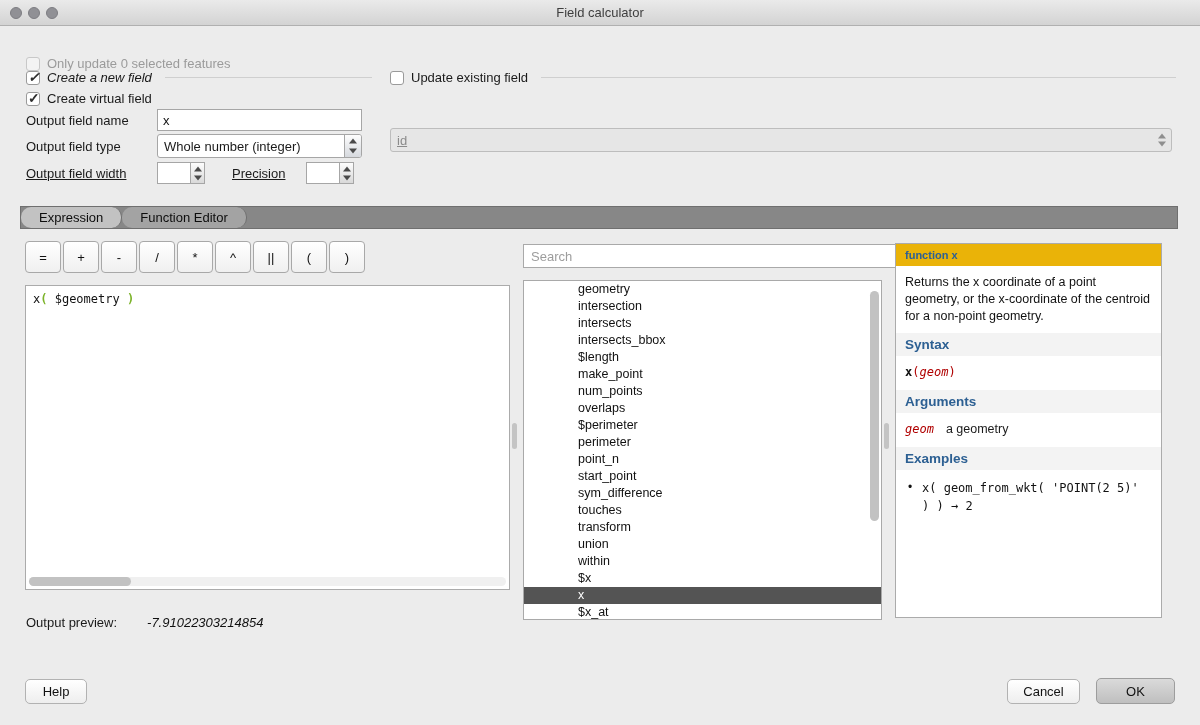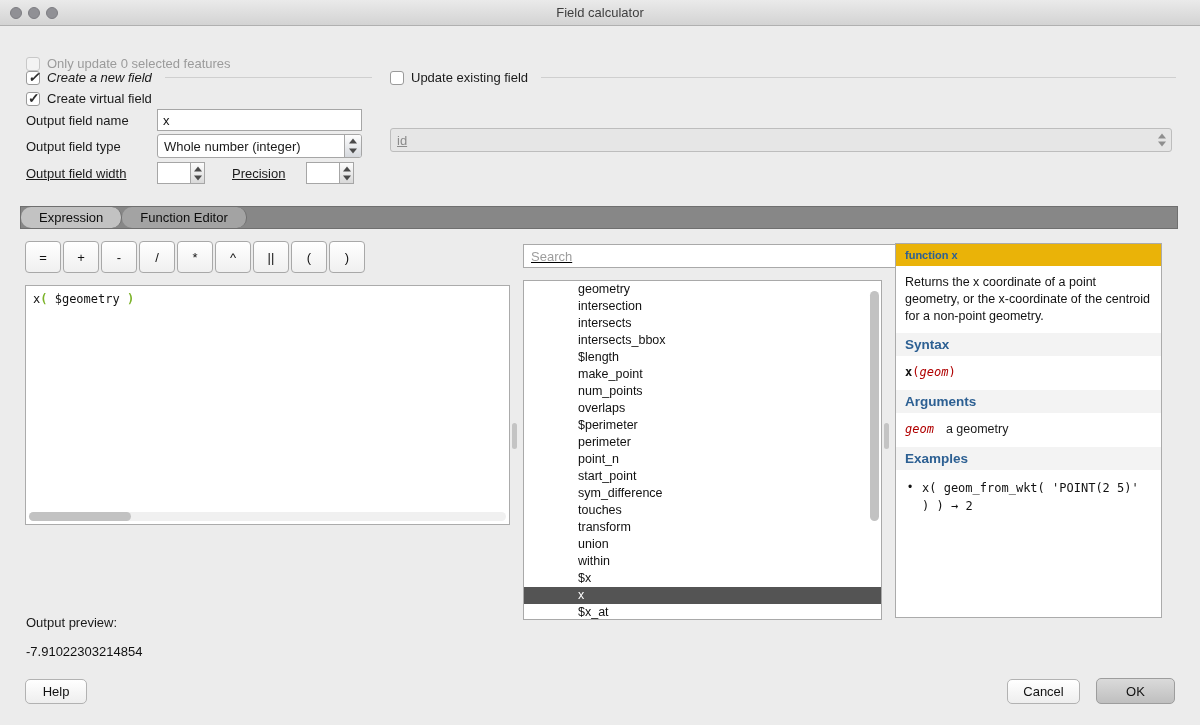--- a/index.html
+++ b/index.html
@@ -53,35 +53,35 @@
     border-right:1px solid #6f6f6f; font-size:13px; color:#0d0d0d;border-radius:10px; }
   .tab.active { background:#c2c2c2; }
   .tab.inactive { background:#a3a3a3; }
 
   
   .opbar { position:absolute; left:25px; top:241px; display:flex; gap:2px; }
   .op-btn { width:36px; height:32px; border:1px solid #a8a8a8; border-radius:4px;
     background:linear-gradient(#ffffff,#f0f0f0); font:13px "Liberation Sans",sans-serif; color:#111; }
 
   
-  .expr-box { position:absolute; left:25px; top:285px; width:485px; height:240px;
+  .expr-box { position:absolute; left:25px; top:285px; width:485px; height:305px;
     background:#fff; border:1px solid #ababab; }
   .expr-code { padding:6px 7px; font:12px "DejaVu Sans Mono", monospace; white-space:pre; }
   .seg-plain { color:#111; }
   .seg-paren { color:#7cb32a; font-weight:bold; }
   .hscroll { position:absolute; left:3px; right:3px; bottom:3px; height:9px; background:#f0f0f0; border-radius:5px; }
   .hscroll-thumb { position:absolute; left:0; top:0; width:102px; height:9px; background:#c2c2c2; border-radius:5px; }
   .splitter { position:absolute; width:5px; height:26px; background:#c4c4c4; border-radius:3px; top:423px; }
 
-  .preview-row { position:absolute; left:26px; top:615px; display:flex; gap:14px; align-items:baseline;flex-direction:column; }
-  .preview-value { color:#111; }
+  .preview-row { position:absolute; left:26px; top:615px; display:flex; gap:14px; align-items:baseline; }
+  .preview-value { font-style:italic; color:#111;margin-left:16px; }
 
   
   .search-input { position:absolute; left:523px; top:244px; width:405px; height:24px;
-    border:1px solid #a9a9a9; background:#fff; padding:0 7px; font:13px "Liberation Sans",sans-serif;text-decoration:underline; }
+    border:1px solid #a9a9a9; background:#fff; padding:0 7px; font:13px "Liberation Sans",sans-serif; }
   .search-input::placeholder { color:#9d9d9d; }
   .fn-list { position:absolute; left:523px; top:280px; width:359px; height:340px;
     background:#fff; border:1px solid #a9a9a9; overflow:hidden; }
   .fn-item { height:17px; line-height:17px; padding-left:54px; font-size:12.5px; color:#111; white-space:nowrap; }
   .fn-item.selected { background:#545454; color:#fff; }
   .vscroll { position:absolute; top:2px; right:2px; bottom:2px; width:9px; }
   .vscroll-thumb { position:absolute; top:8px; right:0; width:9px; height:230px; background:#c2c2c2; border-radius:5px; }
 
   
   .help-panel { position:absolute; left:895px; top:243px; width:267px; height:375px;

